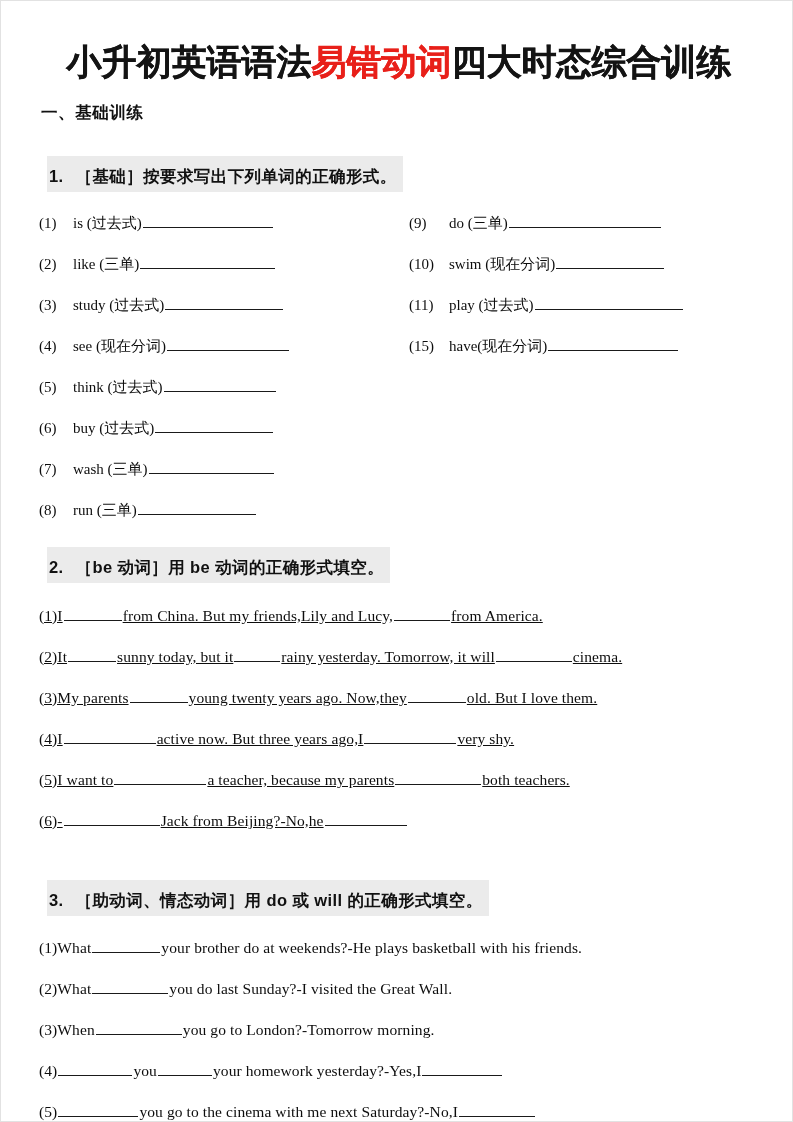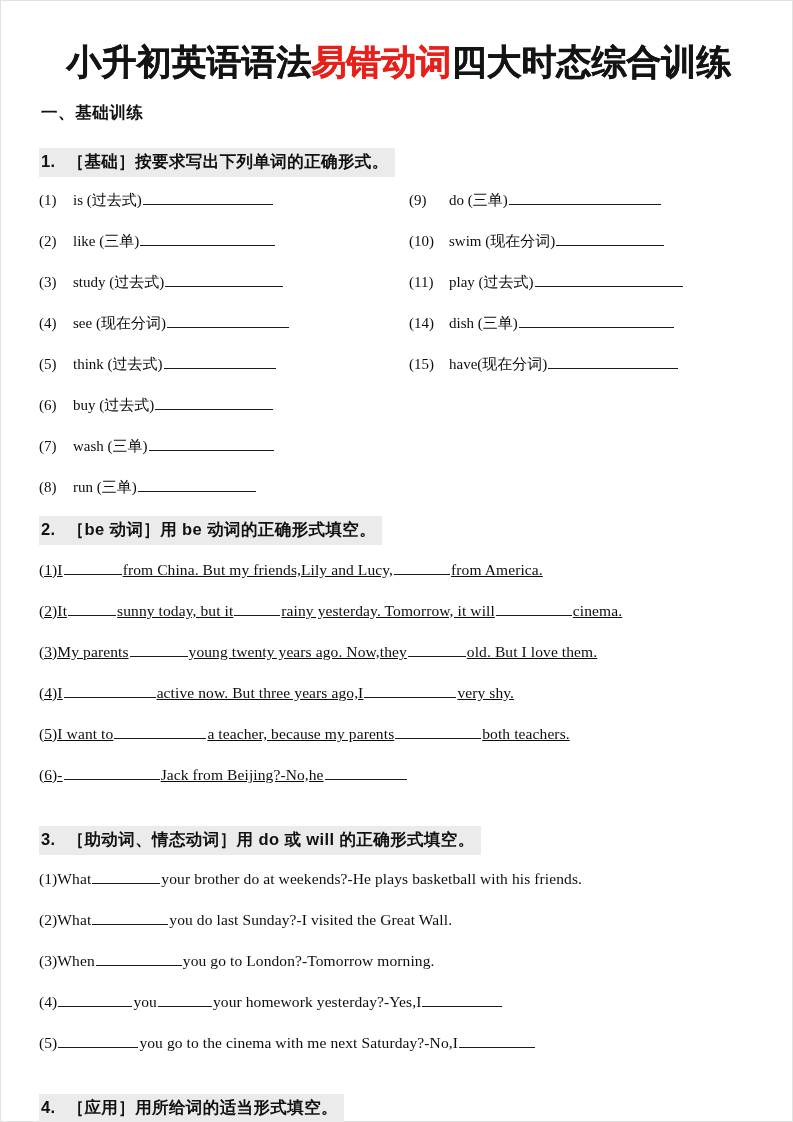--- a/index.html
+++ b/index.html
@@ -53,22 +53,22 @@
     font-family: "Liberation Sans", "DejaVu Sans", sans-serif;
     font-weight: bold;
     font-size: 16.5px;
     letter-spacing: 0.6px;
     color: #111;
   }
 
   
   .sec-heading {
     display: inline-block;
-    margin: 0;
-    padding: 3px 6px 4px 2px;
+    margin: 8px;
+    padding: 10px 6px 4px 2px;
     background: #ebebeb;
     font-family: "Liberation Sans", "DejaVu Sans", sans-serif;
     font-weight: bold;
     font-size: 16.5px;
     letter-spacing: 0.4px;
     color: #111;
     white-space: nowrap;
   }
   .sec-heading .num { margin-right: 12px; }
   .sec1-wrap { margin-top: 24px; }
@@ -202,25 +202,20 @@
               <span class="idx wide">(10)</span>
               <span class="word">swim (现在分词)</span>
               <span class="blank" style="width: 108px;"></span>
             </div>
             <div class="q1-item">
               <span class="idx wide">(11)</span>
               <span class="word">play   (过去式)</span>
               <span class="blank" style="width: 148px;"></span>
             </div>
             <div class="q1-item">
-              <span class="idx wide">(14)</span>
-              <span class="word">dish   (三单)</span>
-              <span class="blank" style="width: 155px;"></span>
-            </div>
-            <div class="q1-item">
               <span class="idx wide">(15)</span>
               <span class="word">have(现在分词)</span>
               <span class="blank" style="width: 130px;"></span>
             </div>
           </div>
       </div>
     </div>
 
     <div class="sec2-wrap">
       <div class="sec-heading"><span class="num">2.</span><span>［be 动词］用 be 动词的正确形式填空。</span></div>

